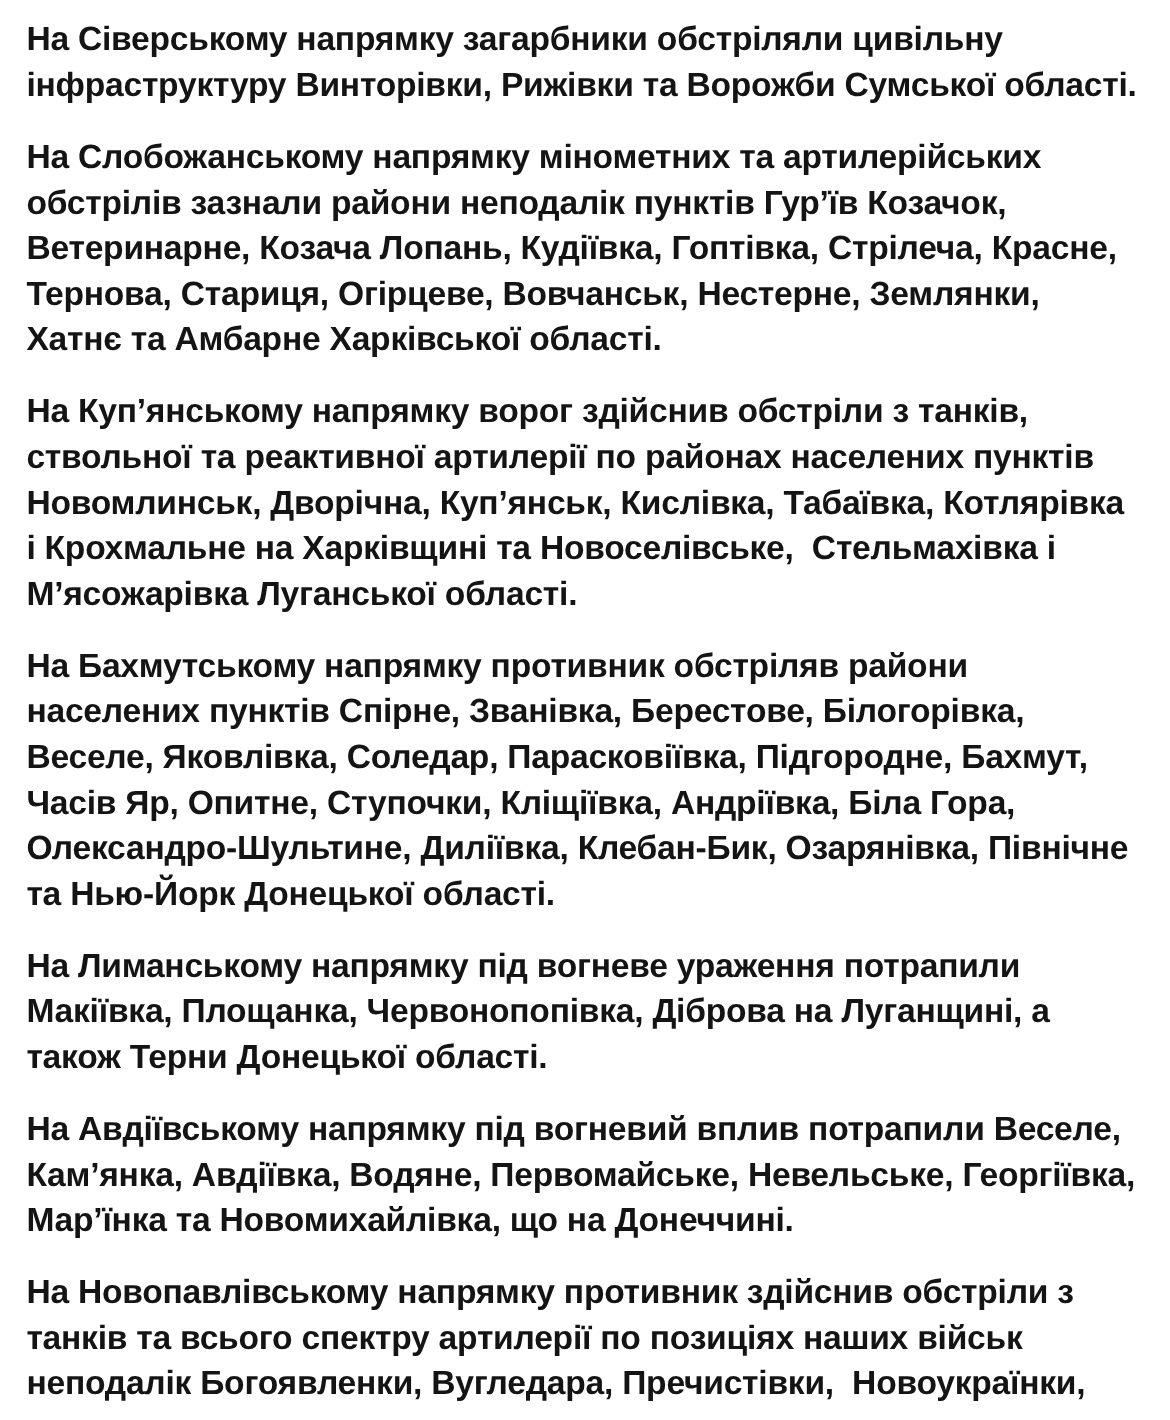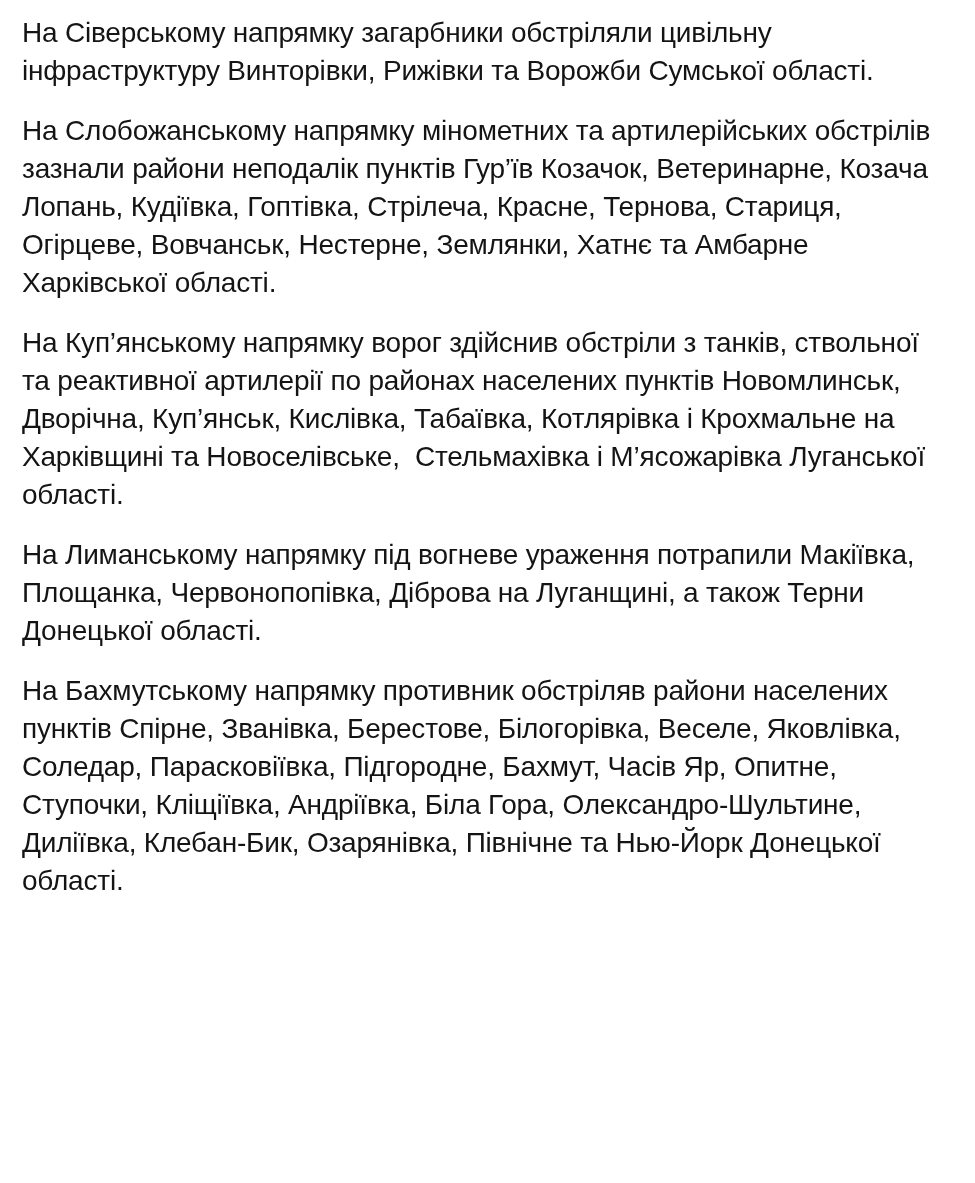--- a/index.html
+++ b/index.html
@@ -13,31 +13,33 @@
     overflow: hidden;
     font-family: "Liberation Sans", "DejaVu Sans", sans-serif;
   }
   .report {
     box-sizing: border-box;
     width: 975px;
     padding: 14px 8px 0 22px;
     color: #141414;
     font-size: 28px;
     line-height: 38px;
-    font-weight: 400;
+    font-weight: 700;
     letter-spacing: -0.2px;
   }
   .report p {
     margin: 0 0 22px 0;
     white-space: pre-wrap; 
     max-width: 929px;
   }
 </style>
 </head>
 <body>
 
 <div class="report">
   <p>На Сіверському напрямку загарбники обстріляли цивільну інфраструктуру Винторівки, Рижівки та Ворожби Сумської області.</p>
   <p>На Слобожанському напрямку мінометних та артилерійських обстрілів зазнали райони неподалік пунктів Гур’їв Козачок, Ветеринарне, Козача Лопань, Кудіївка, Гоптівка, Стрілеча, Красне, Тернова, Стариця, Огірцеве, Вовчанськ, Нестерне, Землянки, Хатнє та Амбарне Харківської області.</p>
   <p>На Куп’янському напрямку ворог здійснив обстріли з танків, ствольної та реактивної артилерії по районах населених пунктів Новомлинськ, Дворічна, Куп’янськ, Кислівка, Табаївка, Котлярівка і Крохмальне на Харківщині та Новоселівське,  Стельмахівка і М’ясожарівка Луганської області.</p>
+  <p>На Бахмутському напрямку противник обстріляв райони населених пунктів Спірне, Званівка, Берестове, Білогорівка, Веселе, Яковлівка, Соледар, Парасковіївка, Підгородне, Бахмут, Часів Яр, Опитне, Ступочки, Кліщіївка, Андріївка, Біла Гора, Олександро-Шультине, Диліївка, Клебан-Бик, Озарянівка, Північне та Нью-Йорк Донецької області.</p>
   <p>На Лиманському напрямку під вогневе ураження потрапили Макіївка, Площанка, Червонопопівка, Діброва на Луганщині, а також Терни Донецької області.</p>
-  <p>На Бахмутському напрямку противник обстріляв райони населених пунктів Спірне, Званівка, Берестове, Білогорівка, Веселе, Яковлівка, Соледар, Парасковіївка, Підгородне, Бахмут, Часів Яр, Опитне, Ступочки, Кліщіївка, Андріївка, Біла Гора, Олександро-Шультине, Диліївка, Клебан-Бик, Озарянівка, Північне та Нью-Йорк Донецької області.</p>
+  <p>На Авдіївському напрямку під вогневий вплив потрапили Веселе, Кам’янка, Авдіївка, Водяне, Первомайське, Невельське, Георгіївка, Мар’їнка та Новомихайлівка, що на Донеччині.</p>
+  <p>На Новопавлівському напрямку противник здійснив обстріли з танків та всього спектру артилерії по позиціях наших військ неподалік Богоявленки, Вугледара, Пречистівки,  Новоукраїнки,</p>
 </div>
 
 </body></html>

